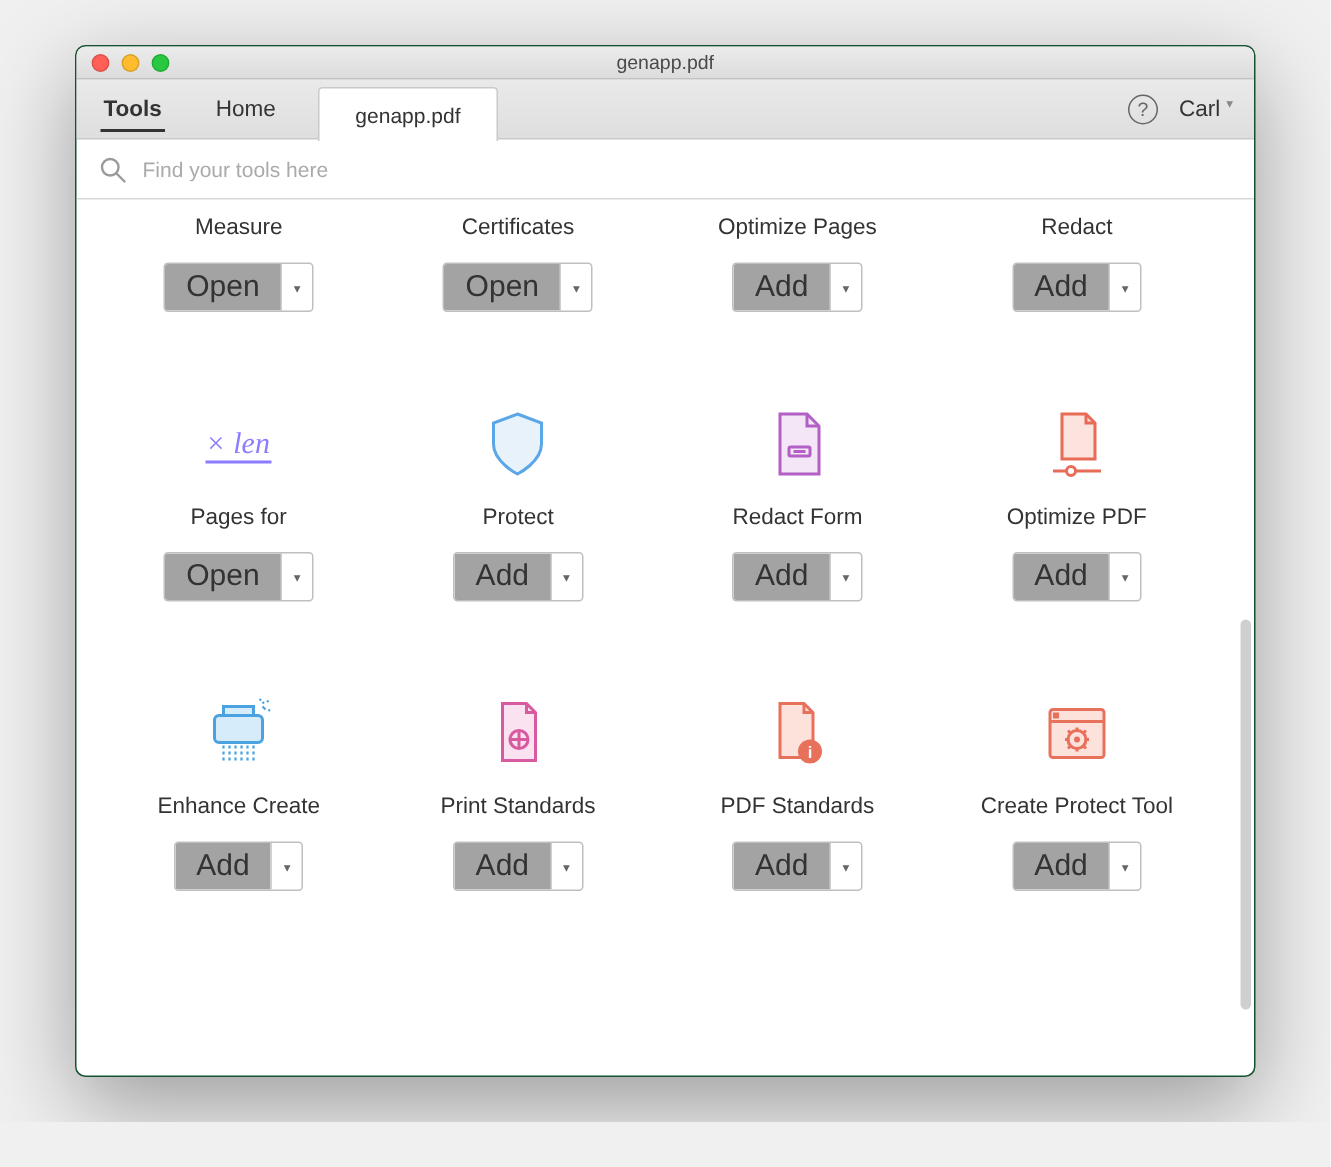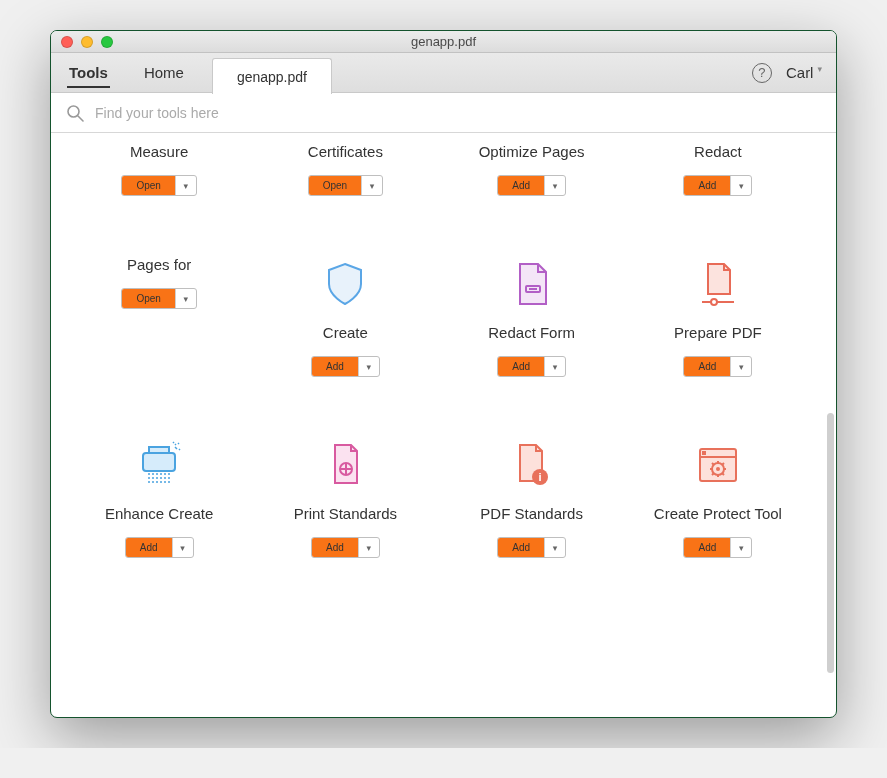--- a/index.html
+++ b/index.html
@@ -114,21 +114,21 @@
   .row1 { margin-top: 10px; }
   .tool-label {
     font-size: 15px; color: #333; text-align: center;
     min-height: 20px;
   }
   .btn-group {
     display: flex; border: 1px solid #bfbfbf; border-radius: 3px;
     overflow: hidden; background: #fff;
   }
   .btn-main {
-    padding: 4px 14px; font-size: 10px; color: #333; background: #f97316;
+    padding: 4px 14px; font-size: 20px; color: #333; background: #a3a3a3;
     border-right: 1px solid #cfcfcf;
   }
   .btn-drop {
     width: 20px; display:flex; align-items:center; justify-content:center;
     font-size: 9px; color: #666;
   }
   .scrollbar {
     position: absolute; right: 2px; top: 280px; width: 7px; height: 260px;
     background: #cfcfcf; border-radius: 4px;
   }
@@ -204,34 +204,40 @@
       <div class="tool row1">
 
         <div class="tool-label">Redact</div>
         <div class="btn-group">
           <div class="btn-main">Add</div>
           <div class="btn-drop">▾</div>
         </div>
       </div>
 
       <div class="tool">
+        <div class="icon">
+          <svg width="56" height="56" viewBox="0 0 56 56">
+              <text x="6" y="34" font-size="20" fill="#8a7cff" font-style="italic" font-family="cursive">× len</text>
+              <line x1="6" y1="40" x2="50" y2="40" stroke="#8a7cff" stroke-width="2"></line>
+            </svg>
+        </div>
         <div class="tool-label">Pages for</div>
         <div class="btn-group">
           <div class="btn-main">Open</div>
           <div class="btn-drop">▾</div>
         </div>
       </div>
 
       <div class="tool">
         <div class="icon">
           <svg width="56" height="56" viewBox="0 0 56 56">
               <path d="M28 8 L44 14 V28 C44 40 28 48 28 48 C28 48 12 40 12 28 V14 Z" fill="#e8f2fb" stroke="#5aa6e6" stroke-width="2"></path>
             </svg>
         </div>
-        <div class="tool-label">Create</div>
+        <div class="tool-label">Protect</div>
         <div class="btn-group">
           <div class="btn-main">Add</div>
           <div class="btn-drop">▾</div>
         </div>
       </div>
 
       <div class="tool">
         <div class="icon">
           <svg width="56" height="56" viewBox="0 0 56 56">
               <path d="M16 8 h18 l8 8 v32 h-26 z" fill="#f4e6f7" stroke="#b25fc6" stroke-width="2"></path>
@@ -249,21 +255,21 @@
 
       <div class="tool">
         <div class="icon">
           <svg width="56" height="56" viewBox="0 0 56 56">
               <path d="M18 8 h16 l6 6 v24 h-22 z" fill="#fce3de" stroke="#e86b57" stroke-width="2"></path>
               <path d="M34 8 v6 h6" fill="none" stroke="#e86b57" stroke-width="2"></path>
               <line x1="12" y1="46" x2="44" y2="46" stroke="#e86b57" stroke-width="2"></line>
               <circle cx="24" cy="46" r="3" fill="#fff" stroke="#e86b57" stroke-width="2"></circle>
             </svg>
         </div>
-        <div class="tool-label">Prepare PDF</div>
+        <div class="tool-label">Optimize PDF</div>
         <div class="btn-group">
           <div class="btn-main">Add</div>
           <div class="btn-drop">▾</div>
         </div>
       </div>
 
       <div class="tool">
         <div class="icon">
           <svg width="56" height="56" viewBox="0 0 56 56">
               <rect x="12" y="16" width="32" height="18" rx="3" fill="#d6ecfb" stroke="#4aa3e0" stroke-width="2"></rect>

